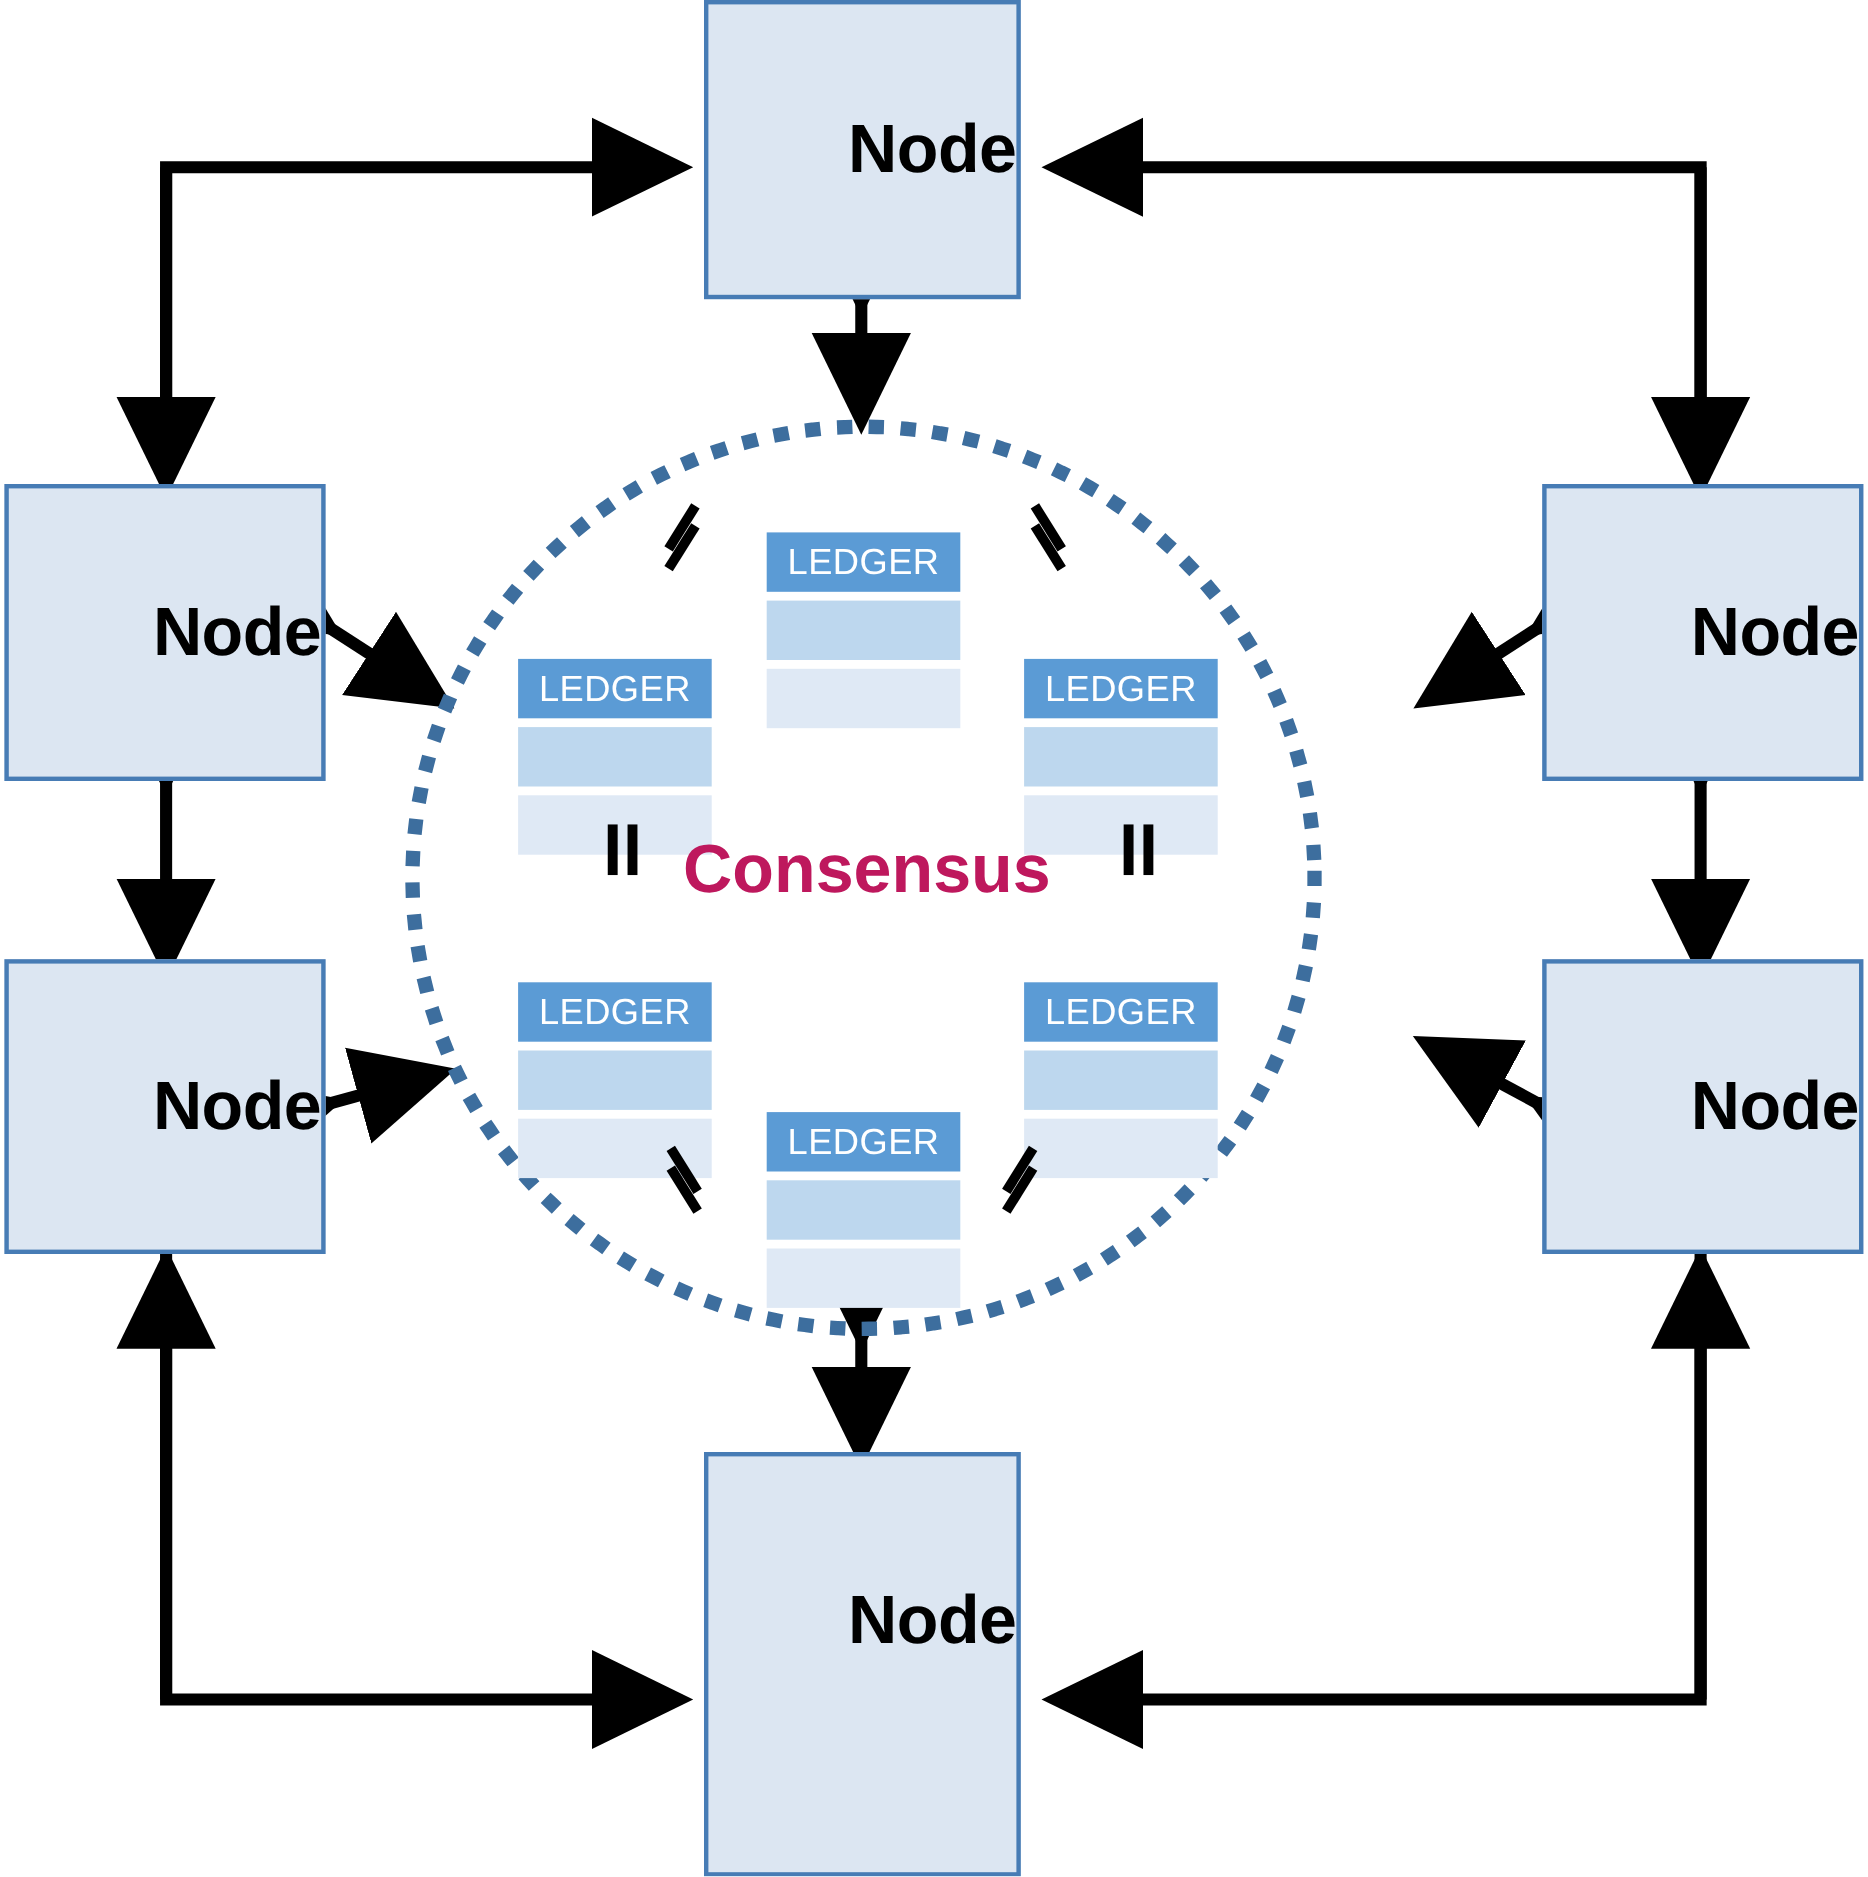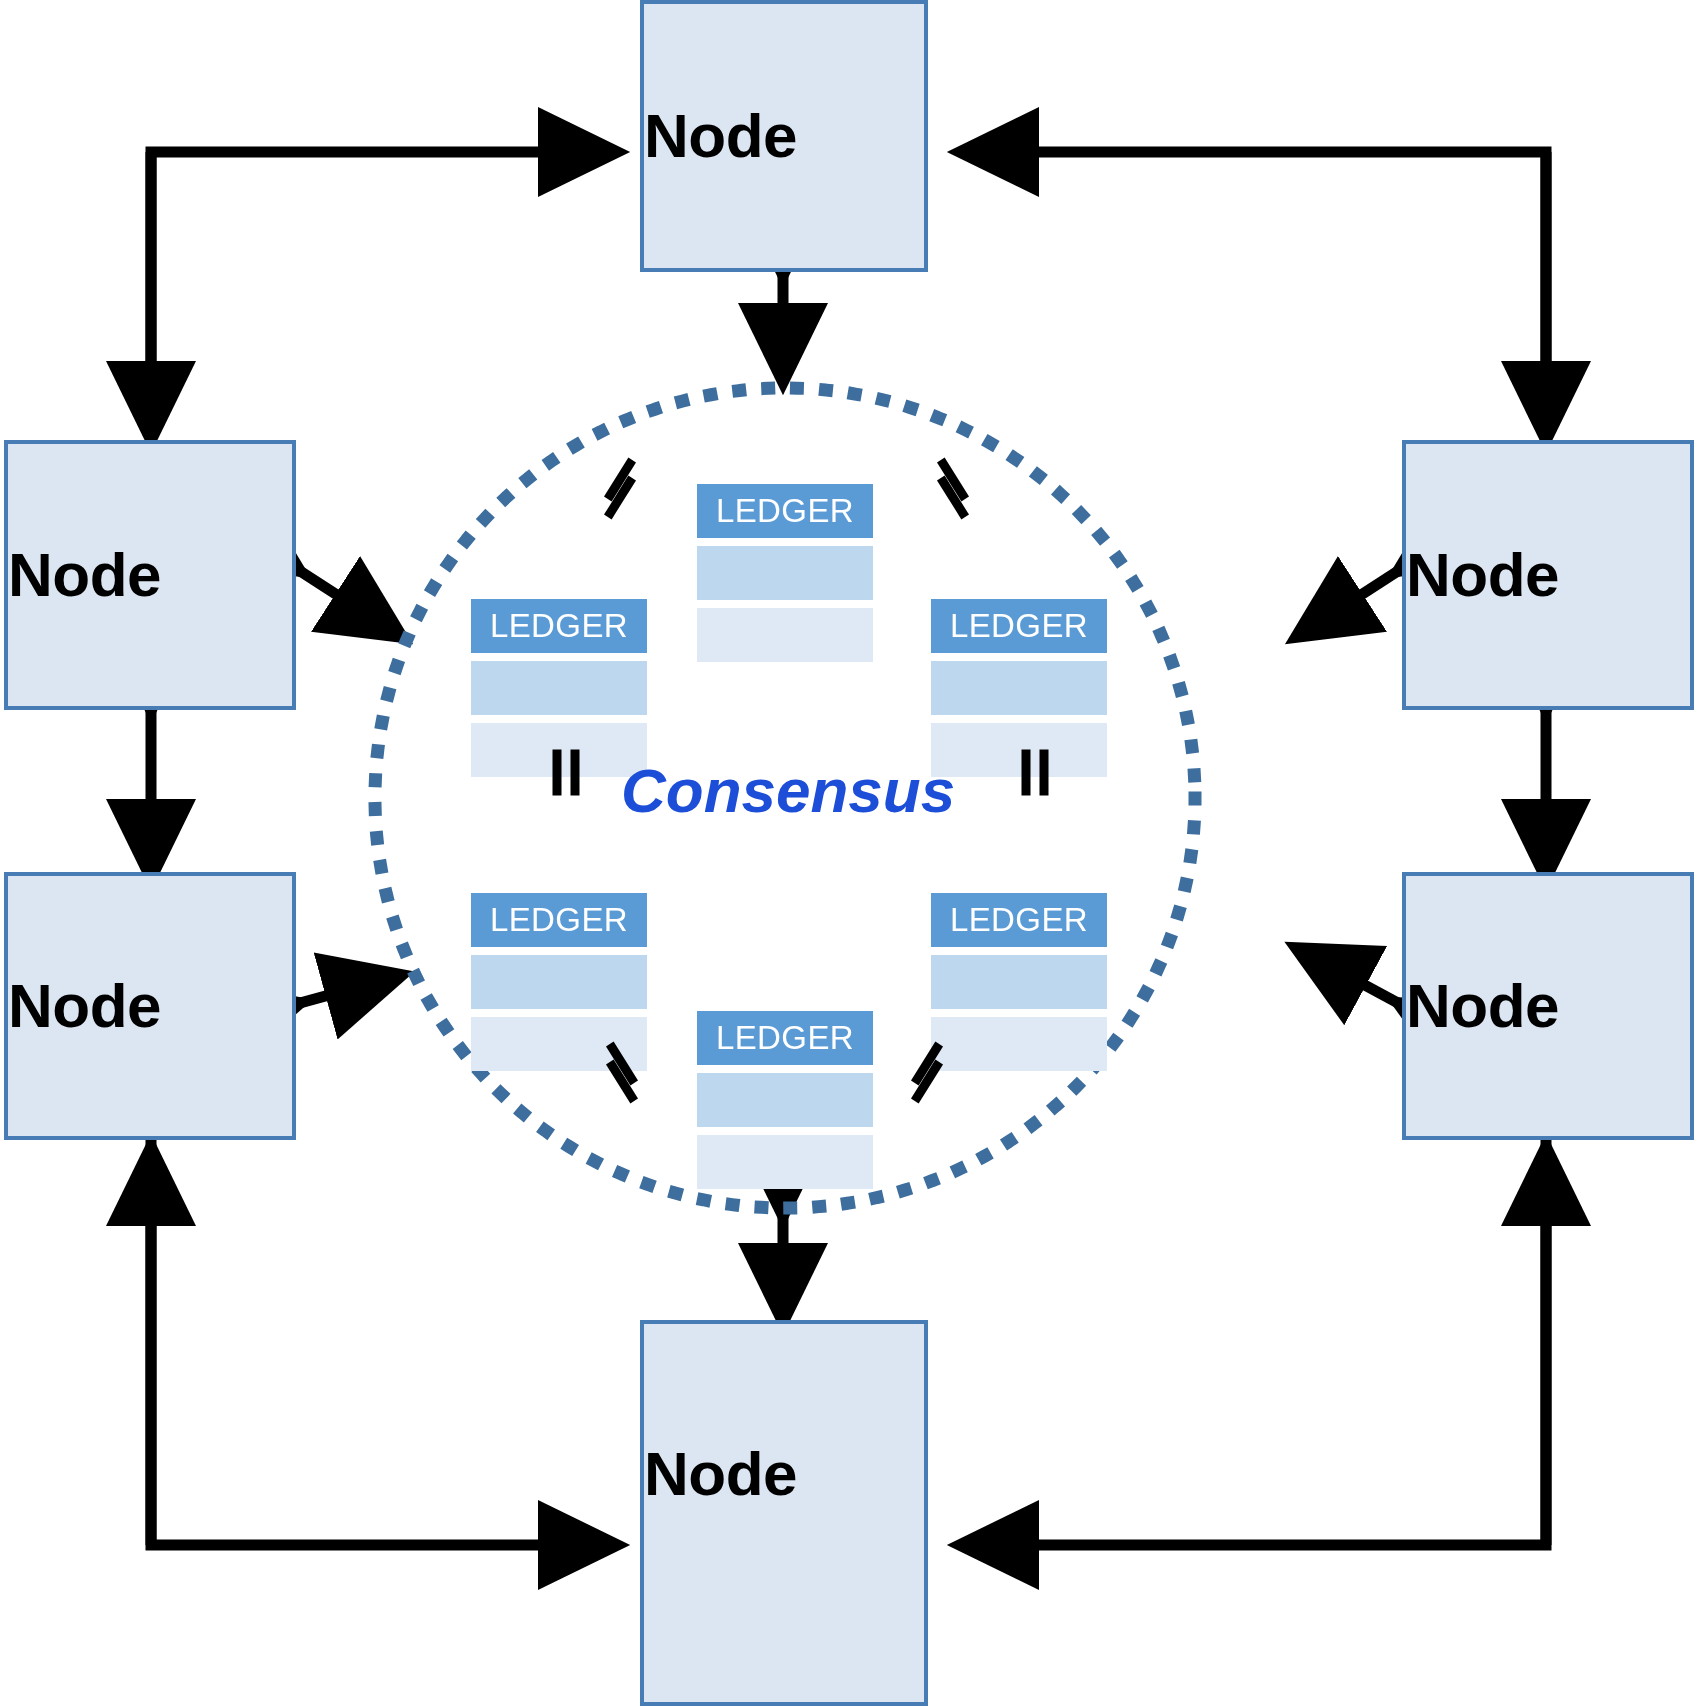--- a/index.html
+++ b/index.html
@@ -25,21 +25,21 @@
     height: 1706px;
     pointer-events: none;
   }
   .node-box {
     position: absolute;
     background: #dce6f2;
     border: 4px solid #477cb5;
     box-sizing: border-box;
     display: flex;
     align-items: center;
-    justify-content: flex-start;
+    justify-content: flex-end;
   }
   .node-label {
     font-family: "Liberation Sans", sans-serif;
     font-weight: bold;
     font-size: 62px;
     color: #000000;
     letter-spacing: -0.5px;
     line-height: 1;
   }
   
@@ -88,24 +88,23 @@
   .eqs.rot-l i:nth-child(1) { top: 10px; left: 2px; transform: rotate(58deg); }
   .eqs.rot-l i:nth-child(2) { top: 28px; left: 2px; transform: rotate(58deg); }
   .eqs.rot-v i:nth-child(1) { top: 8px; left: 6px; transform: rotate(90deg); }
   .eqs.rot-v i:nth-child(2) { top: 8px; left: 24px; transform: rotate(90deg); }
 
   #consensus-label {
     position: absolute;
     font-family: "Liberation Sans", sans-serif;
     font-weight: bold;
     font-size: 62px;
-    color: #1d4ed8;
+    color: #be185d;
     white-space: nowrap;
     line-height: 1;
-    font-style: italic;
   }
 </style>
 </head>
 <body>
 
 <div id="canvas">
 
   <svg id="wires" viewBox="0 0 1698 1706" width="1698" height="1706">
     <defs>
       <marker id="ah" markerWidth="9" markerHeight="9" refX="7.2" refY="4.5" orient="auto" markerUnits="strokeWidth">

